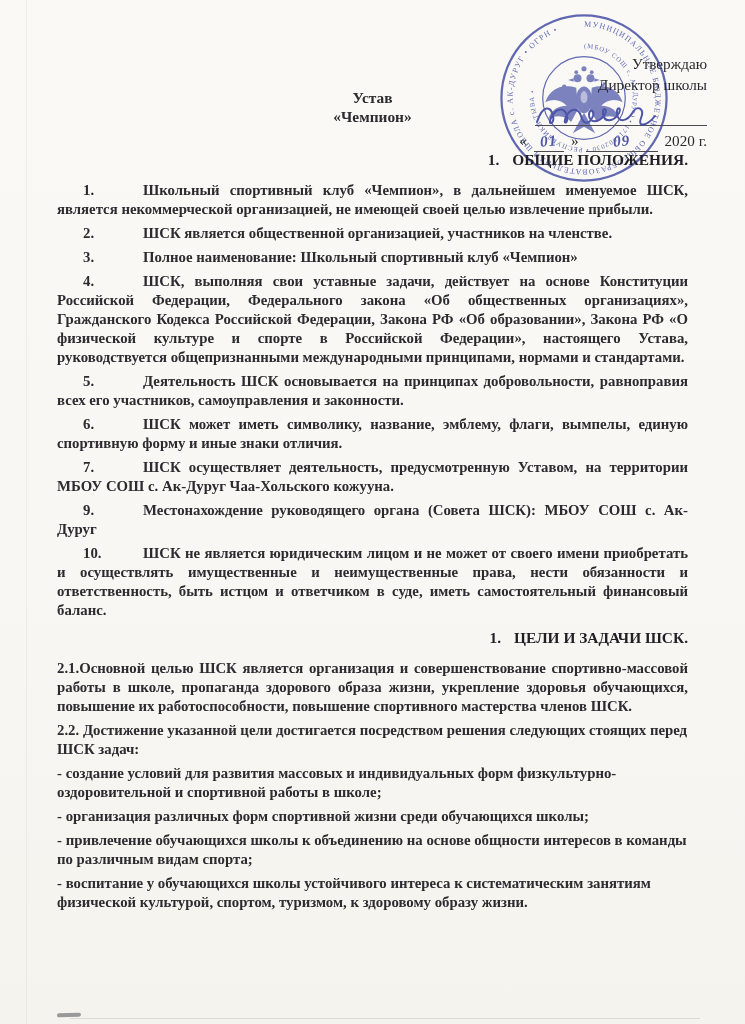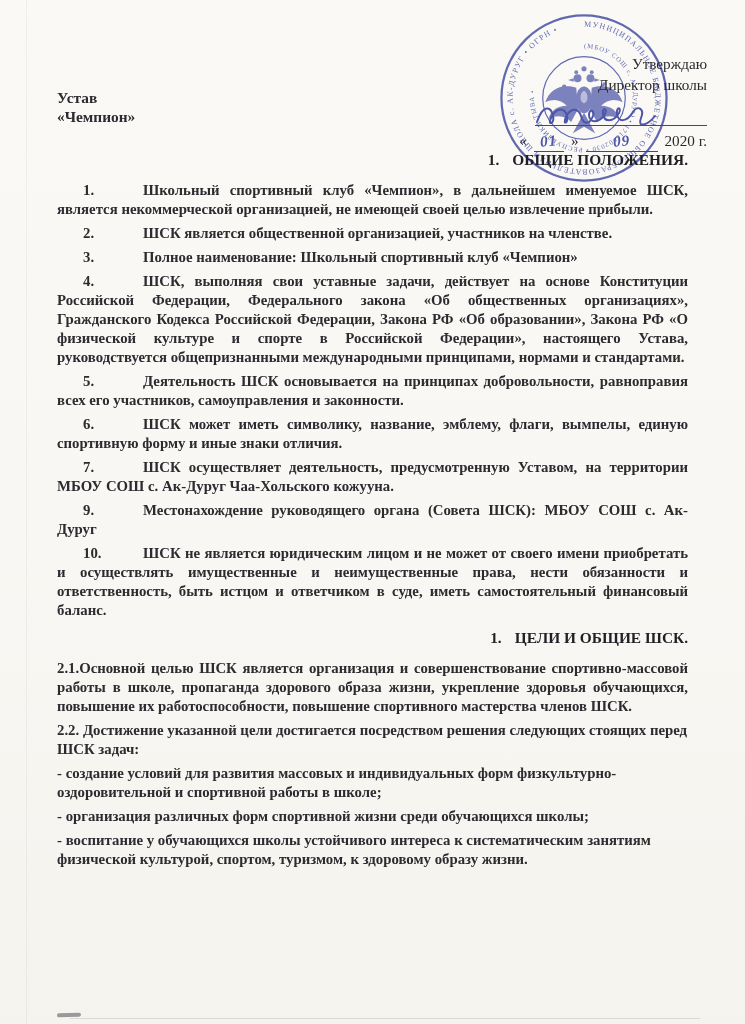--- a/index.html
+++ b/index.html
@@ -22,21 +22,21 @@
   .approval{position:absolute;top:29px;right:38px;width:260px;text-align:right;font-size:15.2px;line-height:21px;color:#2a2a2e;margin-top:24px;}
   .sig-row{position:relative;margin:8px 0 0 auto;width:172px;height:22px;border-bottom:1.4px solid #4a4a50;}
   .scribble{position:absolute;left:-6px;bottom:-7px;width:150px;height:36px;}
   .date-row{display:flex;justify-content:flex-end;align-items:baseline;gap:7px;margin-top:4px;font-size:15.2px;}
   .dayline{display:inline-block;min-width:30px;border-bottom:1.4px solid #4a4a50;text-align:center;}
   .monthline{display:inline-block;min-width:72px;border-bottom:1.4px solid #4a4a50;text-align:center;}
   .hand{color:#4c55a8;font-style:italic;font-weight:bold;letter-spacing:1px;display:inline-block;transform:rotate(-5deg);}
 
   
   .doc{position:absolute;left:57px;right:57px;top:88px;font-size:14.8px;line-height:19px;}
-  .title{ text-align:left;font-weight:bold;font-size:15.4px;line-height:19px;margin-bottom:24px;}
+  .title{ text-align:center;font-weight:bold;font-size:15.4px;line-height:19px;margin-bottom:24px;}
   .heading{ text-align:right;font-weight:bold;font-size:15.4px;margin:8px 0 12px;color:#1f1f25;}
   .heading .hnum{margin-right:13px;font-weight:bold;}
   .doc p{margin:0 0 5px;font-weight:bold;}
   .j{text-align:justify;}
   .num{display:inline-block;margin-left:26px;width:60px;}
 </style>
 </head>
 <body>
 
 <div class="page">
@@ -106,26 +106,27 @@
     <p class="j"><span class="num">2.</span><span>ШСК является общественной организацией, участников на членстве.</span></p>
     <p class="j"><span class="num">3.</span><span>Полное наименование: Школьный спортивный клуб «Чемпион»</span></p>
     <p class="j"><span class="num">4.</span><span>ШСК, выполняя свои уставные задачи, действует на основе Конституции Российской Федерации, Федерального закона «Об общественных организациях», Гражданского Кодекса Российской Федерации, Закона РФ «Об образовании», Закона РФ «О физической культуре и спорте в Российской Федерации», настоящего Устава, руководствуется общепризнанными международными принципами, нормами и стандартами.</span></p>
     <p class="j"><span class="num">5.</span><span>Деятельность ШСК основывается на принципах добровольности, равноправия всех его участников, самоуправления и законности.</span></p>
     <p class="j"><span class="num">6.</span><span>ШСК может иметь символику, название, эмблему, флаги, вымпелы, единую спортивную форму и иные знаки отличия.</span></p>
     <p class="j"><span class="num">7.</span><span>ШСК осуществляет деятельность, предусмотренную Уставом, на территории МБОУ СОШ с. Ак-Дуруг Чаа-Хольского кожууна.</span></p>
     <p class="j"><span class="num">9.</span><span>Местонахождение руководящего органа (Совета ШСК): МБОУ СОШ с. Ак-Дуруг</span></p>
     <p class="j"><span class="num">10.</span><span>ШСК не является юридическим лицом и не может от своего имени приобретать и осуществлять имущественные и неимущественные права, нести обязанности и ответственность, быть истцом и ответчиком в суде, иметь самостоятельный финансовый баланс.</span></p>
 
     <div class="heading">
-      <span class="hnum">1.</span><span>ЦЕЛИ И ОБЩИЕ ШСК.</span>
+      <span class="hnum">1.</span><span>ЦЕЛИ И ЗАДАЧИ ШСК.</span>
     </div>
 
     <p class="j">2.1.Основной целью ШСК является организация и совершенствование спортивно-массовой работы в школе, пропаганда здорового образа жизни, укрепление здоровья обучающихся, повышение их работоспособности, повышение спортивного мастерства членов ШСК.</p>
     <p>2.2. Достижение указанной цели достигается посредством решения следующих стоящих перед ШСК задач:</p>
 
     <p>- создание условий для развития массовых и индивидуальных форм физкультурно-оздоровительной и спортивной работы в школе;</p>
     <p>- организация различных форм спортивной жизни среди обучающихся школы;</p>
+    <p>- привлечение обучающихся школы к объединению на основе общности интересов в команды по различным видам спорта;</p>
     <p>- воспитание у обучающихся школы устойчивого интереса к систематическим занятиям физической культурой, спортом, туризмом, к здоровому образу жизни.</p>
   </div>
 
   <div class="edge-mark"></div>
   <div class="bottom-streak"></div>
 </div>
 
 </body></html>

